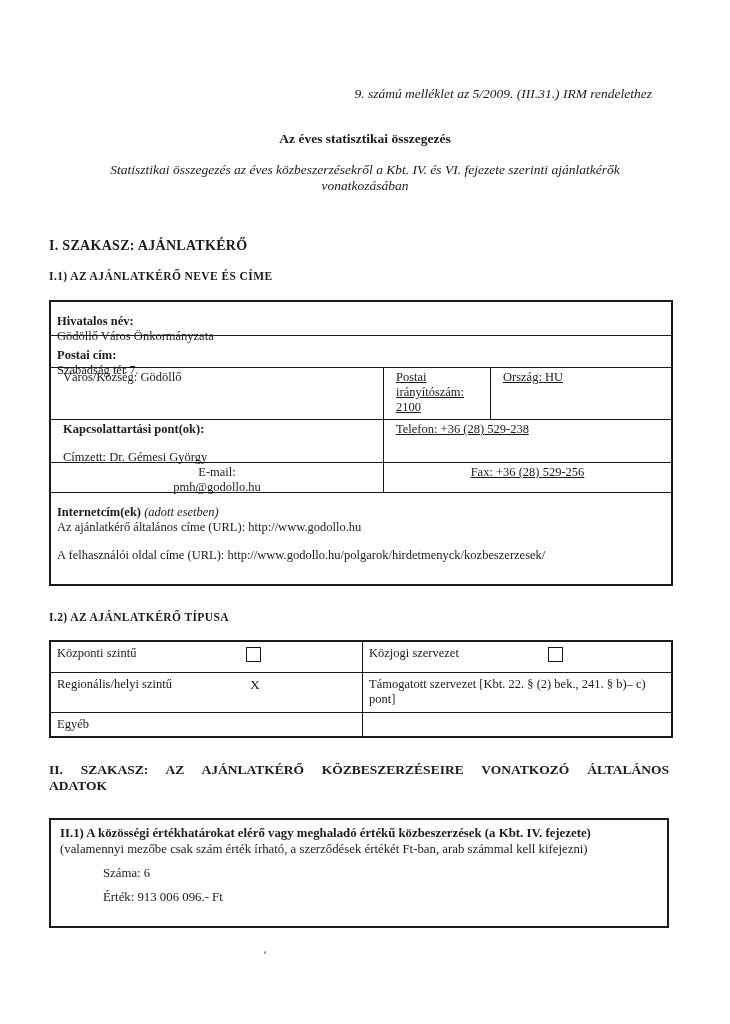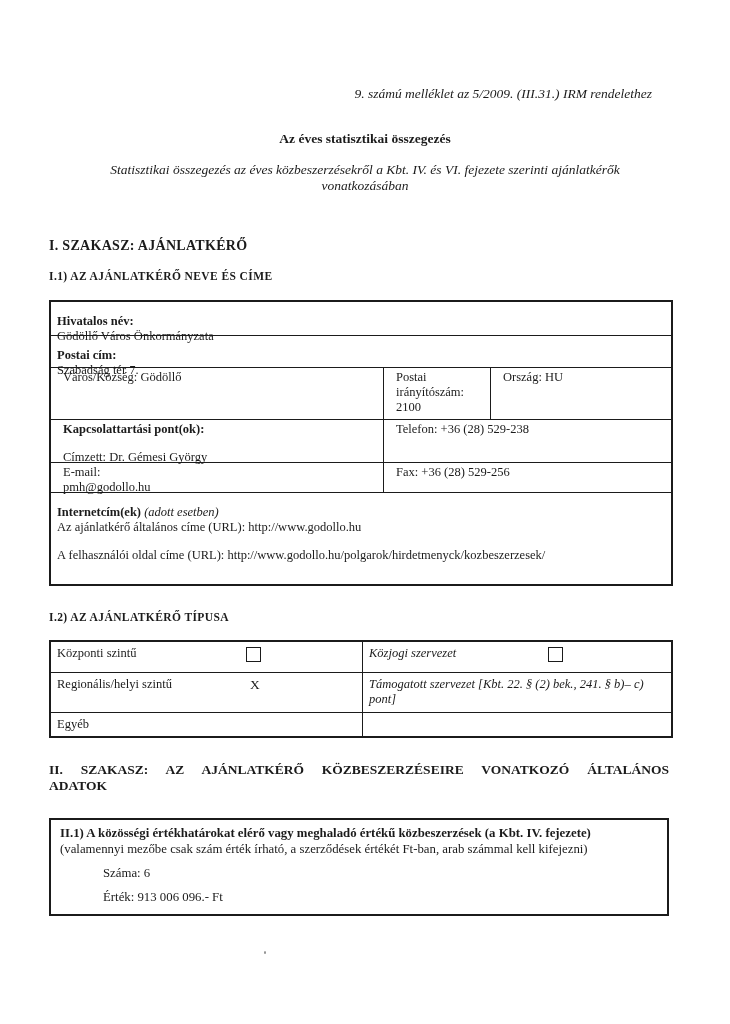--- a/index.html
+++ b/index.html
@@ -26,38 +26,38 @@
   .s11{top:270px;left:49px;text-align:right;}
   .s12{top:611px;left:49px;}
 
   
   .t1{position:absolute;left:49px;top:300px;width:620px;border:2px solid #1b1b1b;font-size:12.5px;}
   .t1 .row{position:relative;border-top:1.5px solid #1b1b1b;box-sizing:border-box;}
   .t1 .row:first-child{border-top:none;}
   .cellpad{padding:12px 6px;box-sizing:border-box;}
   .flexrow{display:flex;align-items:stretch;}
   .cell{box-sizing:border-box;padding:2px 12px;}
-  .cell + .cell{border-left:1.5px solid #1b1b1b;}
+  .cell + .cell{border-left:1.5px solid #1b1b1b;text-decoration:underline;}
   .gap{height:13px;}
 
   
   .t2{position:absolute;left:49px;top:640px;width:620px;border:2px solid #1b1b1b;font-size:12.5px;}
   .t2 .row{display:flex;border-top:1.5px solid #1b1b1b;box-sizing:border-box;}
   .t2 .row:first-child{border-top:none;}
   .t2 .lcell{position:relative;width:311px;box-sizing:border-box;padding:4px 6px;}
-  .t2 .rcell{position:relative;flex:1;border-left:1.5px solid #1b1b1b;box-sizing:border-box;padding:4px 6px;font-style:italic;}
+  .t2 .rcell{position:relative;flex:1;border-left:1.5px solid #1b1b1b;box-sizing:border-box;padding:4px 6px;}
   .checkbox{position:absolute;top:5px;width:13px;height:13px;border:1.5px solid #1b1b1b;background:transparent;}
   .xmark{position:absolute;top:4px;font-size:13.5px;}
 
   
   .sec2-title{top:762px;left:49px;width:620px;font-weight:bold;font-size:13.5px;}
   .sec2-title .l1{display:block;text-align:justify;text-align-last:justify;}
   .sec2-title .l2{display:block;}
 
-  .box21{position:absolute;left:49px;top:818px;width:620px;height:98px;border:2.5px solid #1b1b1b;box-sizing:border-box;padding:6px 9px;font-size:12.8px;}
+  .box21{position:absolute;left:49px;top:818px;width:620px;height:110px;border:2.5px solid #1b1b1b;box-sizing:border-box;padding:6px 9px;font-size:12.8px;}
   .box21 .note{margin-top:1px;}
   .box21 .line{margin-top:9px;margin-left:43px;}
 
   .speck{position:absolute;background:#8f8f8f;border-radius:50%;}
 </style>
 </head>
 <body>
 
 <div class="page">
 
@@ -92,21 +92,21 @@
     <div class="row flexrow" style="height:43px;">
       <div class="cell" style="width:332px;">
         <div class="bold">Kapcsolattartási pont(ok):</div>
         <div class="gap"></div>
         <div>Címzett: Dr. Gémesi György</div>
       </div>
       <div class="cell" style="flex:1;">
         <span>Telefon: +36 (28) 529-238</span>
       </div>
     </div>
-    <div class="row flexrow" style="height:30px;">
+    <div class="row flexrow" style="height:30px;text-align:center;">
       <div class="cell" style="width:332px;">
         <div>E-mail:</div>
         <div>pmh@godollo.hu</div>
       </div>
       <div class="cell" style="flex:1;">
         <span>Fax: +36 (28) 529-256</span>
       </div>
     </div>
     <div class="row cellpad" style="height:92px;">
       <div>

